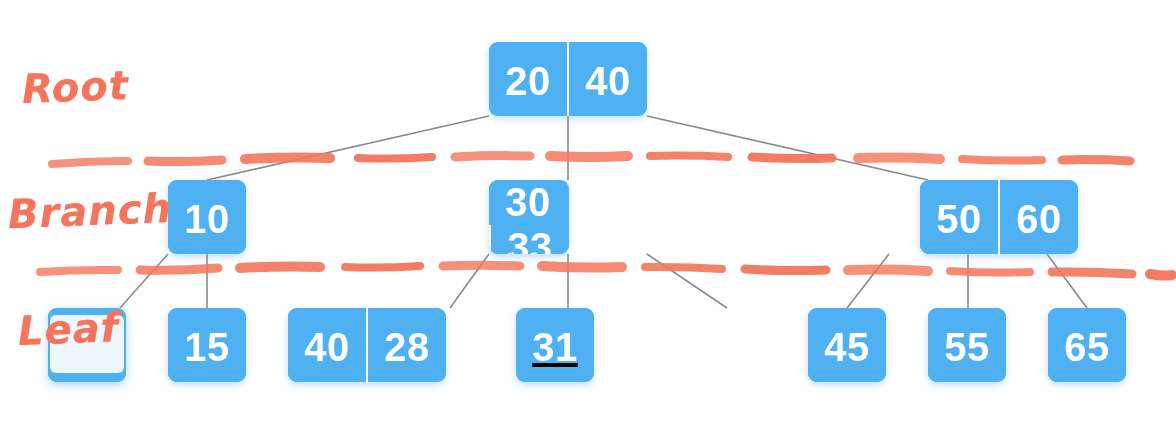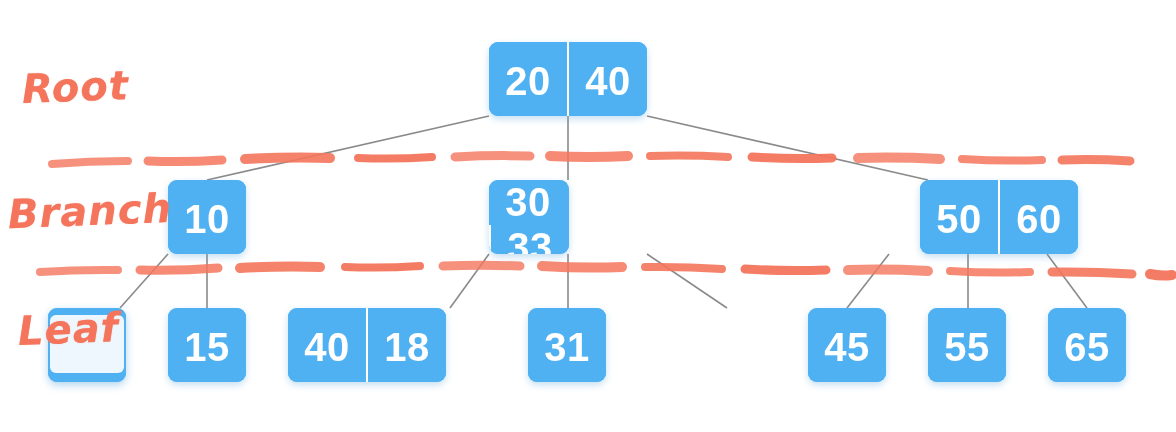--- a/index.html
+++ b/index.html
@@ -153,23 +153,23 @@
       </div>
       <div class="node ghost" style="left: 48px; top: 308px;">
         <div class="cell"></div>
       </div>
       <div class="ghost-veil" style="left: 50px; top: 315px; width: 74px; height: 58px;"></div>
       <div class="node" style="left: 168px; top: 308px;">
         <div class="cell">15</div>
       </div>
       <div class="node" style="left: 288px; top: 308px;">
         <div class="cell">40</div>
-        <div class="cell">18</div>
+        <div class="cell">28</div>
       </div>
-      <div class="node" style="left: 528px; top: 308px;">
+      <div class="node" style="left: 516px; top: 308px; text-decoration: underline;">
         <div class="cell">31</div>
       </div>
       <div class="node" style="left: 808px; top: 308px;">
         <div class="cell">45</div>
       </div>
       <div class="node" style="left: 928px; top: 308px;">
         <div class="cell">55</div>
       </div>
       <div class="node" style="left: 1048px; top: 308px;">
         <div class="cell">65</div>

